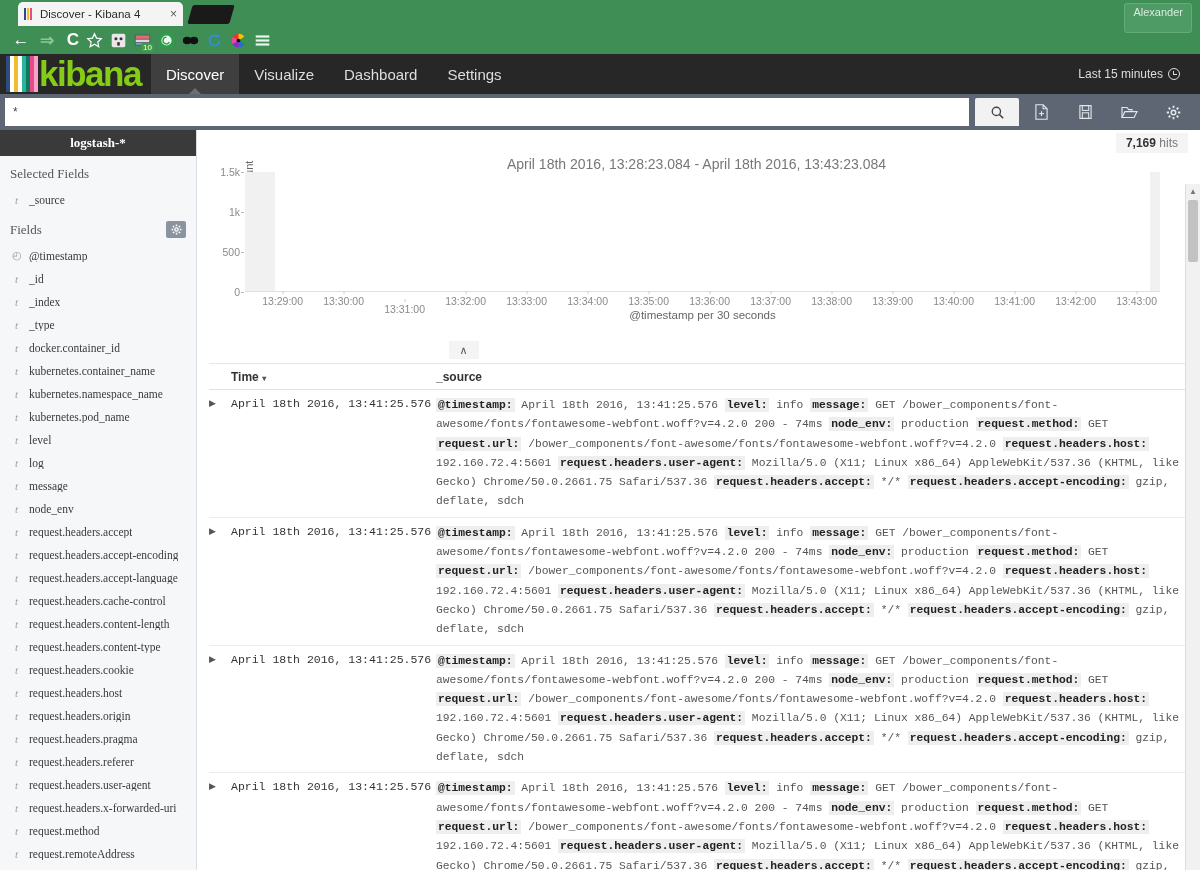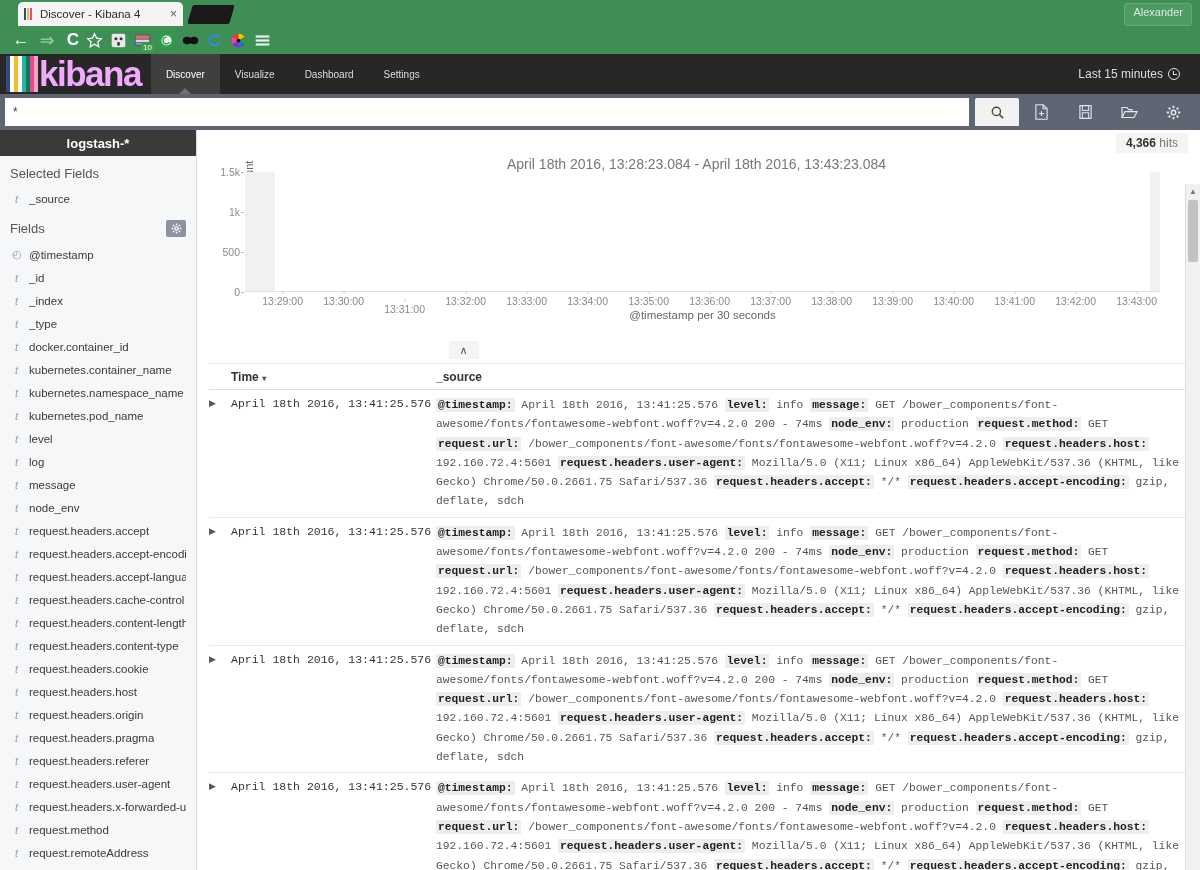--- a/index.html
+++ b/index.html
@@ -22,21 +22,21 @@
   }
   .tab-favicon { width: 11px; height: 12px; margin-right: 5px; display: flex; }
   .tab-favicon i { width: 2px; height: 12px; display: block; margin-right: 1px; }
   .tab-title { flex: 1; white-space: nowrap; overflow: hidden; }
   .tab-close { color: #5a5a5a; font-size: 12px; padding-left: 4px; }
   .tab-shape {
     position: absolute; left: 190px; top: 5px; width: 42px; height: 19px;
     background: #1a1a1a; transform: skewX(-16deg); border-radius: 2px;
   }
   .user-chip {
-    position: absolute; right: 8px; top: 3px; height: 23px;
+    position: absolute; right: 8px; top: 3px; height: 30px;
     background: #4f9b66; color: #d9ecdf; font-size: 11px;
     padding: 2px 8px; border-radius: 3px; border: 1px solid #65ab79;
   }
   .navbar { height: 28px; display: flex; align-items: center; padding: 0 8px; gap: 0; }
   .navbtn {
     width: 26px; height: 26px; display: flex; align-items: center; justify-content: center;
     color: #fff; font-size: 17px; font-weight: bold;
   }
   .navbtn.dim { color: #8cc49c; }
   .omnibox {
@@ -61,27 +61,27 @@
   .kb-header {
     height: 40px; background: #272727; display: flex; align-items: stretch;
     position: relative;
   }
   .kb-logo {
     display: flex; align-items: center; padding-left: 6px; padding-right: 10px;
   }
   .logo-bars { display: flex; height: 36px; align-items: flex-start; }
   .logo-bars i { display: block; width: 4px; height: 36px; }
   .logo-word {
-    color: #f0abfc; font-size: 35px; font-weight: bold; letter-spacing: -1.5px;
+    color: #84cc16; font-size: 35px; font-weight: bold; letter-spacing: -1.5px;
     line-height: 36px; margin-left: 1px; font-family: "Liberation Sans", sans-serif;
   }
   .kb-nav { display: flex; align-items: stretch; }
   .kb-nav a {
     display: flex; align-items: center; padding: 0 15px; color: #ddd;
-    font-size: 10px; text-decoration: none; position: relative;
+    font-size: 15px; text-decoration: none; position: relative;
   }
   .kb-nav a.active { background: #3f3f3f; color: #fff; }
   .kb-nav a.active:after {
     content: ""; position: absolute; bottom: 0; left: 50%; margin-left: -6px;
     border-left: 6px solid transparent; border-right: 6px solid transparent;
     border-bottom: 6px solid #6e6e6e;
   }
   .kb-time {
     margin-left: auto; display: flex; align-items: center; gap: 5px;
     color: #ddd; font-size: 12px; padding-right: 20px;
@@ -105,21 +105,21 @@
   }
   .sb-btn {
     width: 44px; height: 28px; display: flex; align-items: center; justify-content: center;
     color: #e8eaed; background: transparent; border: none;
   }
   .sb-btn.primary { background: #f2f2f2; color: #444; width: 44px; border-radius: 2px 2px 0 0; }
   .sb-group { display: flex; padding-left: 6px; }
 
   
   .kb-body { display: flex; height: 740px; }
-  .sidebar { width: 197px; background: #f6f7f9; border-right: 1px solid #d9dde3; }
+  .sidebar { width: 197px; background: #f6f7f9; border-right: 1px solid #d9dde3; font-family: Liberation Serif, serif; }
   .idx-title {
     height: 26px; background: #3a3a3a; color: #fff; font-size: 13px; font-weight: bold;
     display: flex; align-items: center; justify-content: center;
   }
   .sec-head {
     font-size: 13px; color: #555; padding: 10px 10px 6px 10px;
     display: flex; align-items: center; justify-content: space-between;
   }
   .gear-btn {
     width: 20px; height: 17px; background: #8b939e; border-radius: 2px;
@@ -473,21 +473,21 @@
         <div class="field-row">
           <span class="ftype">t</span>
           <span class="fname">request.remoteAddress</span>
         </div>
       </div>
   </aside>
 
   <section class="main">
     <div class="hits-bar">
       <div class="hits">
-        <b>4,366</b>
+        <b>7,169</b>
         <span>hits</span>
       </div>
     </div>
 
     <div class="chart-wrap">
       <div class="chart-title">April 18th 2016, 13:28:23.084 - April 18th 2016, 13:43:23.084</div>
       <div class="plot" id="plot">
         <div class="ylabel">Count</div>
         <div id="yticks">
             <div class="ytick" style="top: 120px;">0</div>

